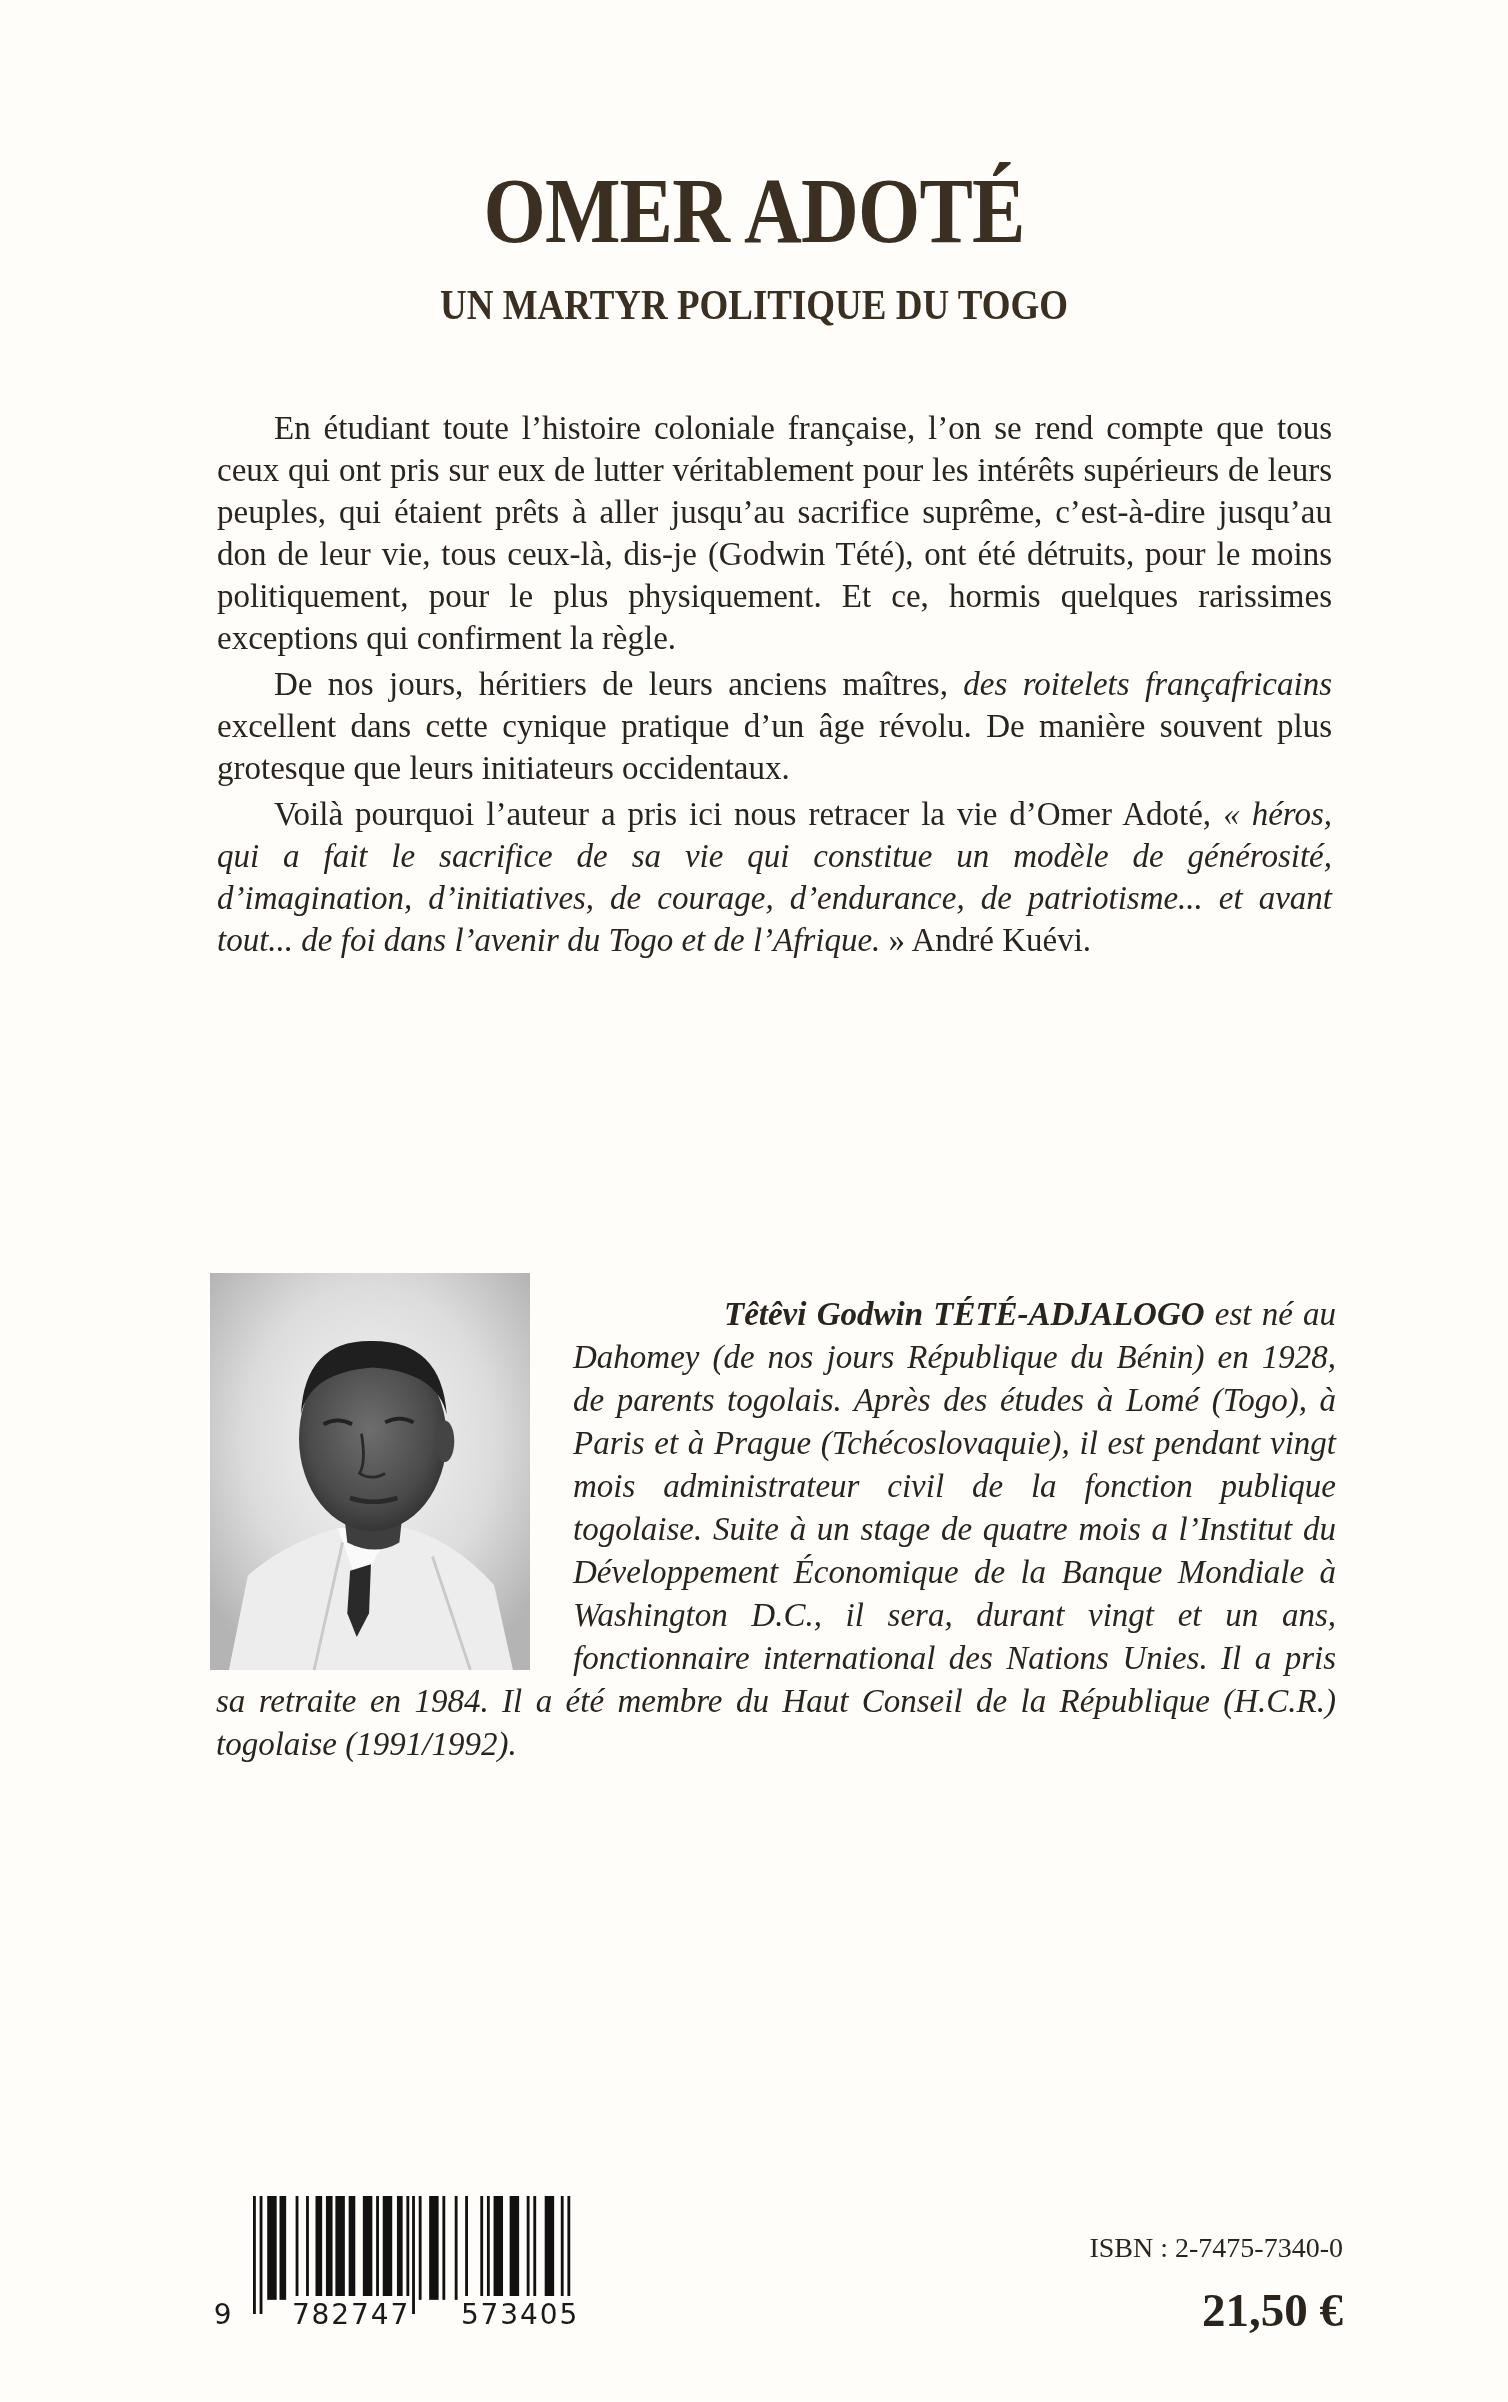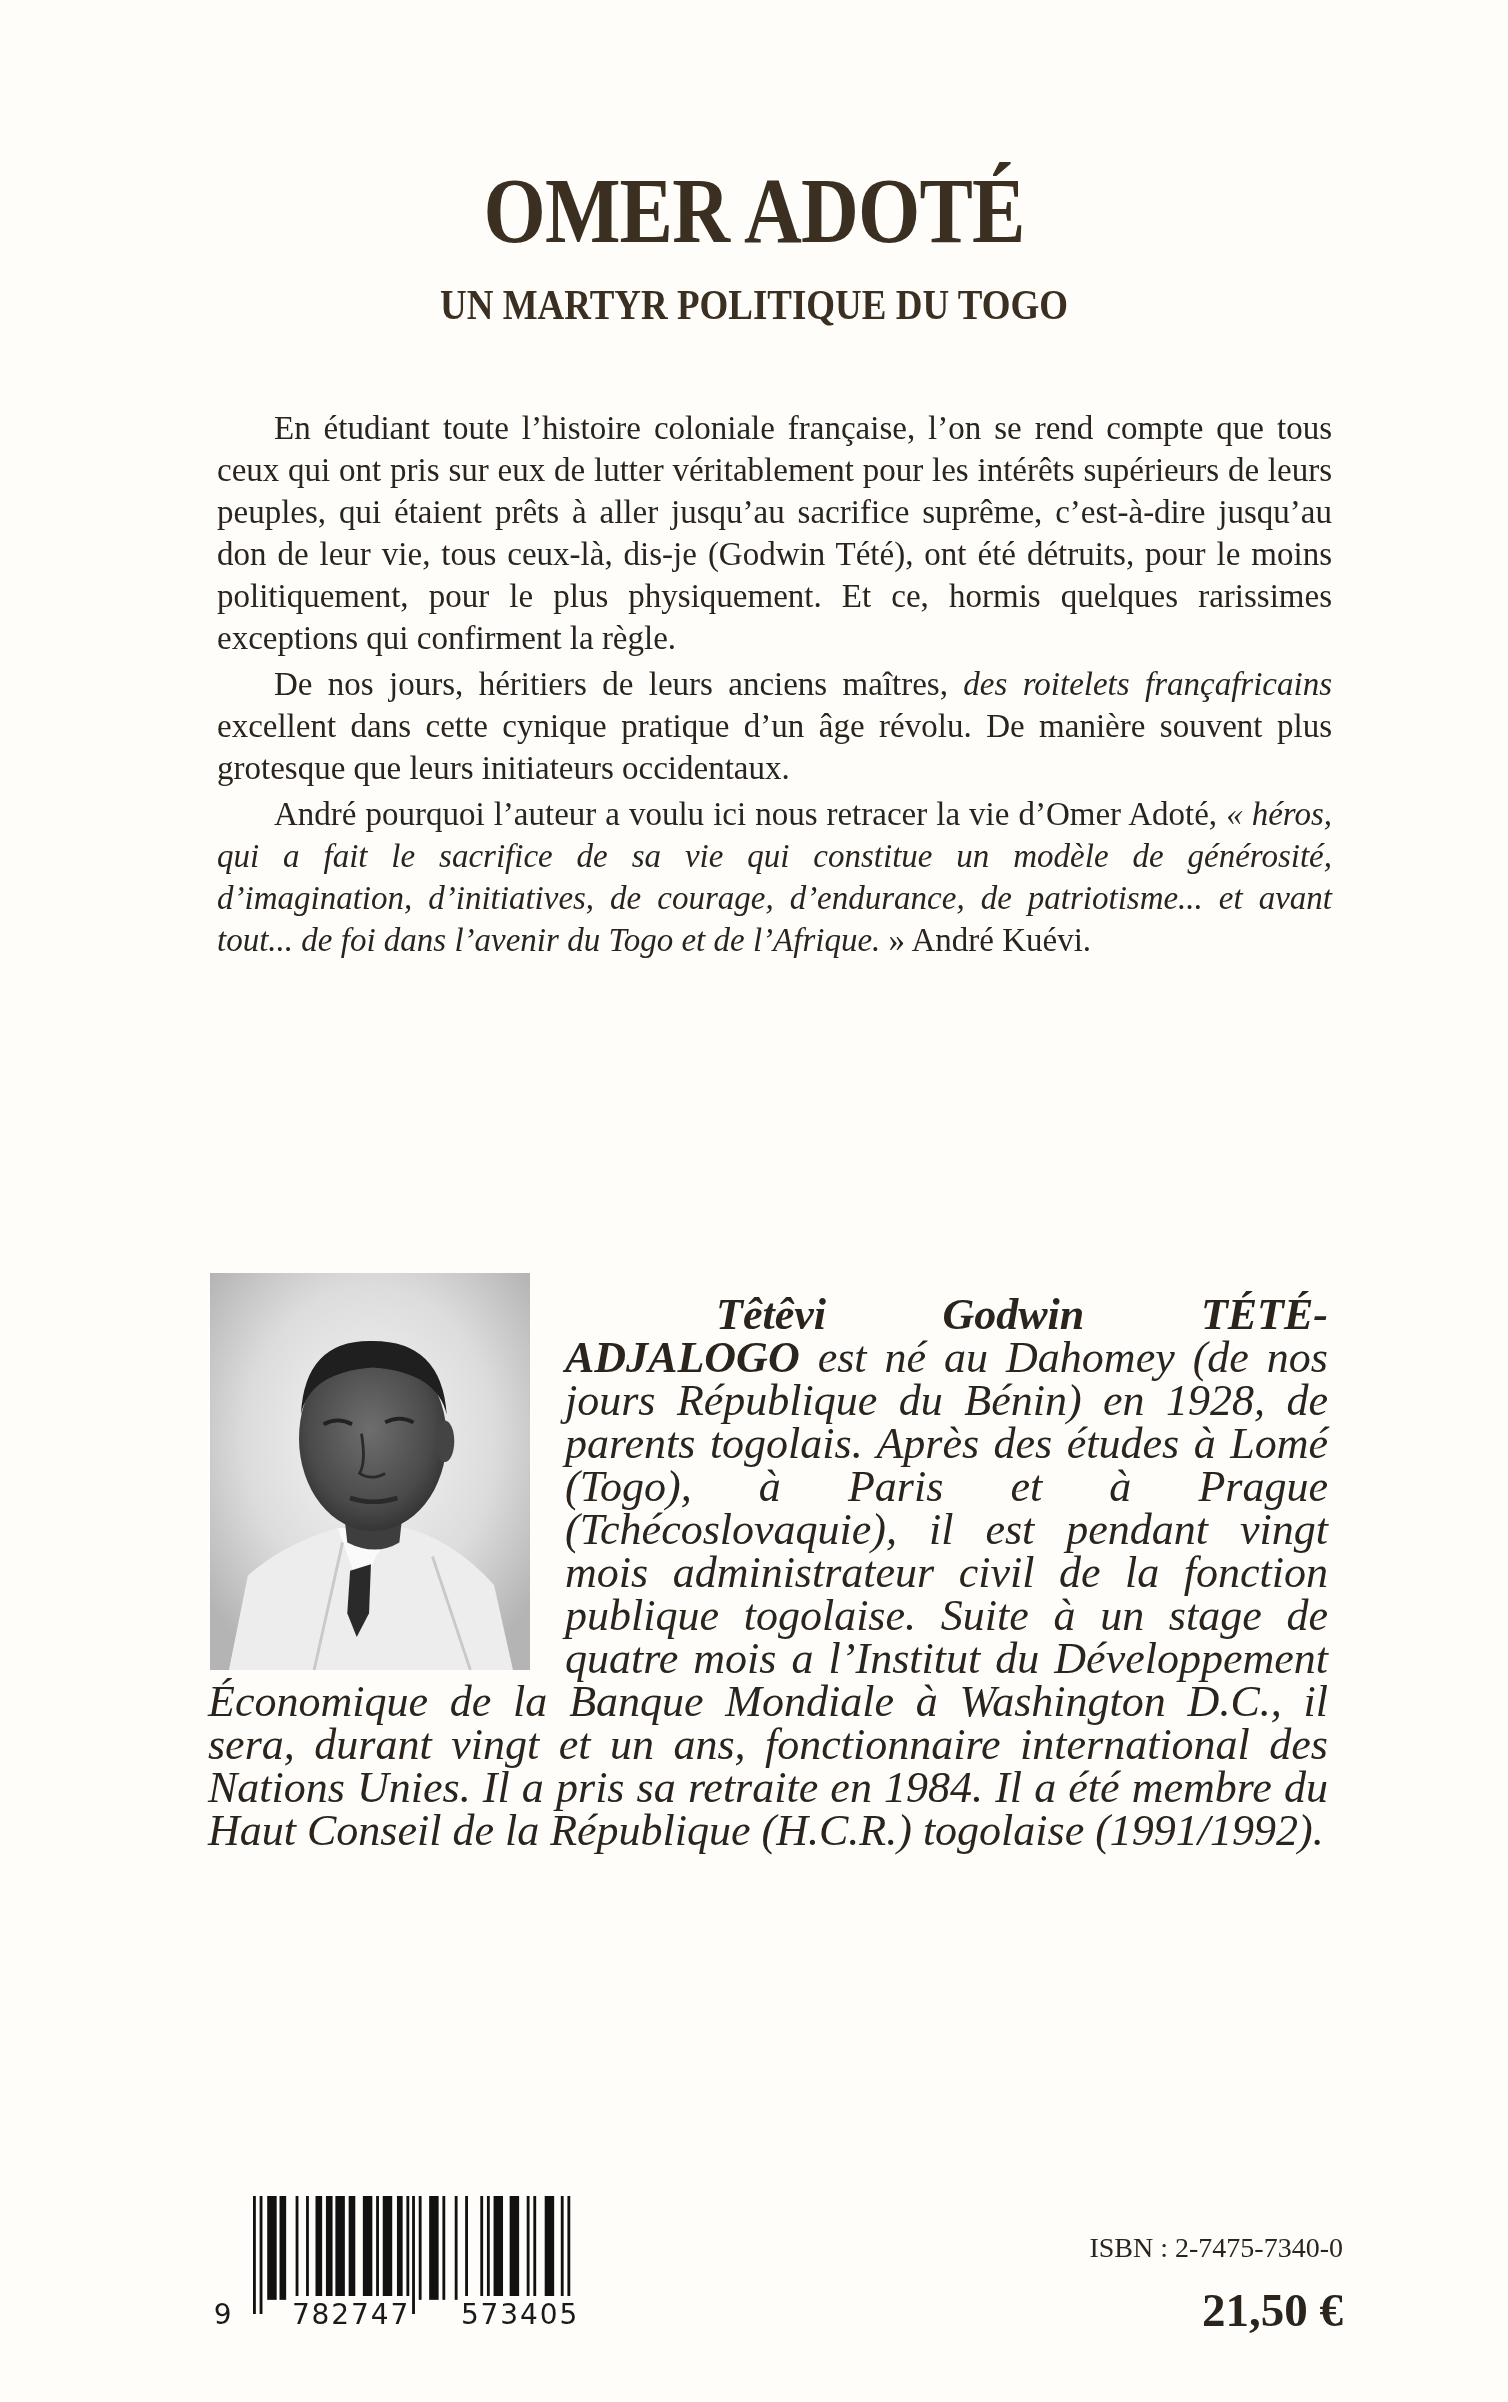--- a/index.html
+++ b/index.html
@@ -34,22 +34,22 @@
   .blurb em { font-style: italic; }
 
   .photo {
     position: absolute; left: 210px; top: 1273px; width: 320px; height: 397px;
     overflow: hidden;
     background: radial-gradient(ellipse 70% 55% at 48% 40%, #f4f4f4 0%, #d9d9d9 55%, #b8b8b8 100%);
   }
   .photo svg { display: block; width: 100%; height: 100%; }
 
   .bio {
-    position: absolute; left: 208px; top: 1293px; width: 1120px;
-    font-size: 44px; line-height: 43px; font-style: italic; text-align: justify;
+    position: absolute; left: 216px; top: 1293px; width: 1120px;
+    font-size: 33px; line-height: 43px; font-style: italic; text-align: justify;
     color: #2a241c;
   }
   .bio .float-spacer { float: left; width: 357px; height: 383px; }
   .bio p { margin: 0; text-indent: 151px; }
   .bio .author { font-weight: bold; }
 
   .barcode-wrap { position: absolute; left: 210px; top: 2194px; width: 369px; height: 142px; }
   .barcode { position: absolute; left: 43px; top: 1.9px; width: 322px; height: 118px; }
   .barcode-digits {
     position: absolute; top: 102px; left: 0; height: 38px; width: 369px;
@@ -73,21 +73,21 @@
 <body>
 
 <div class="cover">
 
   <div class="title">OMER ADOTÉ</div>
   <div class="subtitle">UN MARTYR POLITIQUE DU TOGO</div>
 
   <div class="blurb">
     <p><span>En étudiant toute l’histoire coloniale française, l’on se rend compte que tous ceux qui ont pris sur eux de lutter véritablement pour les intérêts supérieurs de leurs peuples, qui étaient prêts à aller jusqu’au sacrifice suprême, c’est-à-dire jusqu’au don de leur vie, tous ceux-là, dis-je (Godwin Tété), ont été détruits, pour le moins politiquement, pour le plus physiquement. Et ce, hormis quelques rarissimes exceptions qui confirment la règle.</span></p>
     <p><span>De nos jours, héritiers de leurs anciens maîtres, </span><em>des roitelets françafricains</em><span> excellent dans cette cynique pratique d’un âge révolu. De manière souvent plus grotesque que leurs initiateurs occidentaux.</span></p>
-    <p><span>André pourquoi l’auteur a voulu ici nous retracer la vie d’Omer Adoté, </span><em>« héros, qui a fait le sacrifice de sa vie qui constitue un modèle de générosité, d’imagination, d’initiatives, de courage, d’endurance, de patriotisme... et avant tout... de foi dans l’avenir du Togo et de l’Afrique.</em><span> » André Kuévi.</span></p>
+    <p><span>Voilà pourquoi l’auteur a pris ici nous retracer la vie d’Omer Adoté, </span><em>« héros, qui a fait le sacrifice de sa vie qui constitue un modèle de générosité, d’imagination, d’initiatives, de courage, d’endurance, de patriotisme... et avant tout... de foi dans l’avenir du Togo et de l’Afrique.</em><span> » André Kuévi.</span></p>
   </div>
 
   <div class="photo" aria-label="Portrait photograph of the author">
     <svg viewBox="0 0 338 420" preserveAspectRatio="none">
       <defs>
         <radialGradient id="bg" cx="50%" cy="42%" r="65%">
           <stop offset="0%" stop-color="#f6f6f6"></stop>
           <stop offset="60%" stop-color="#dcdcdc"></stop>
           <stop offset="100%" stop-color="#b4b4b4"></stop>
         </radialGradient>

